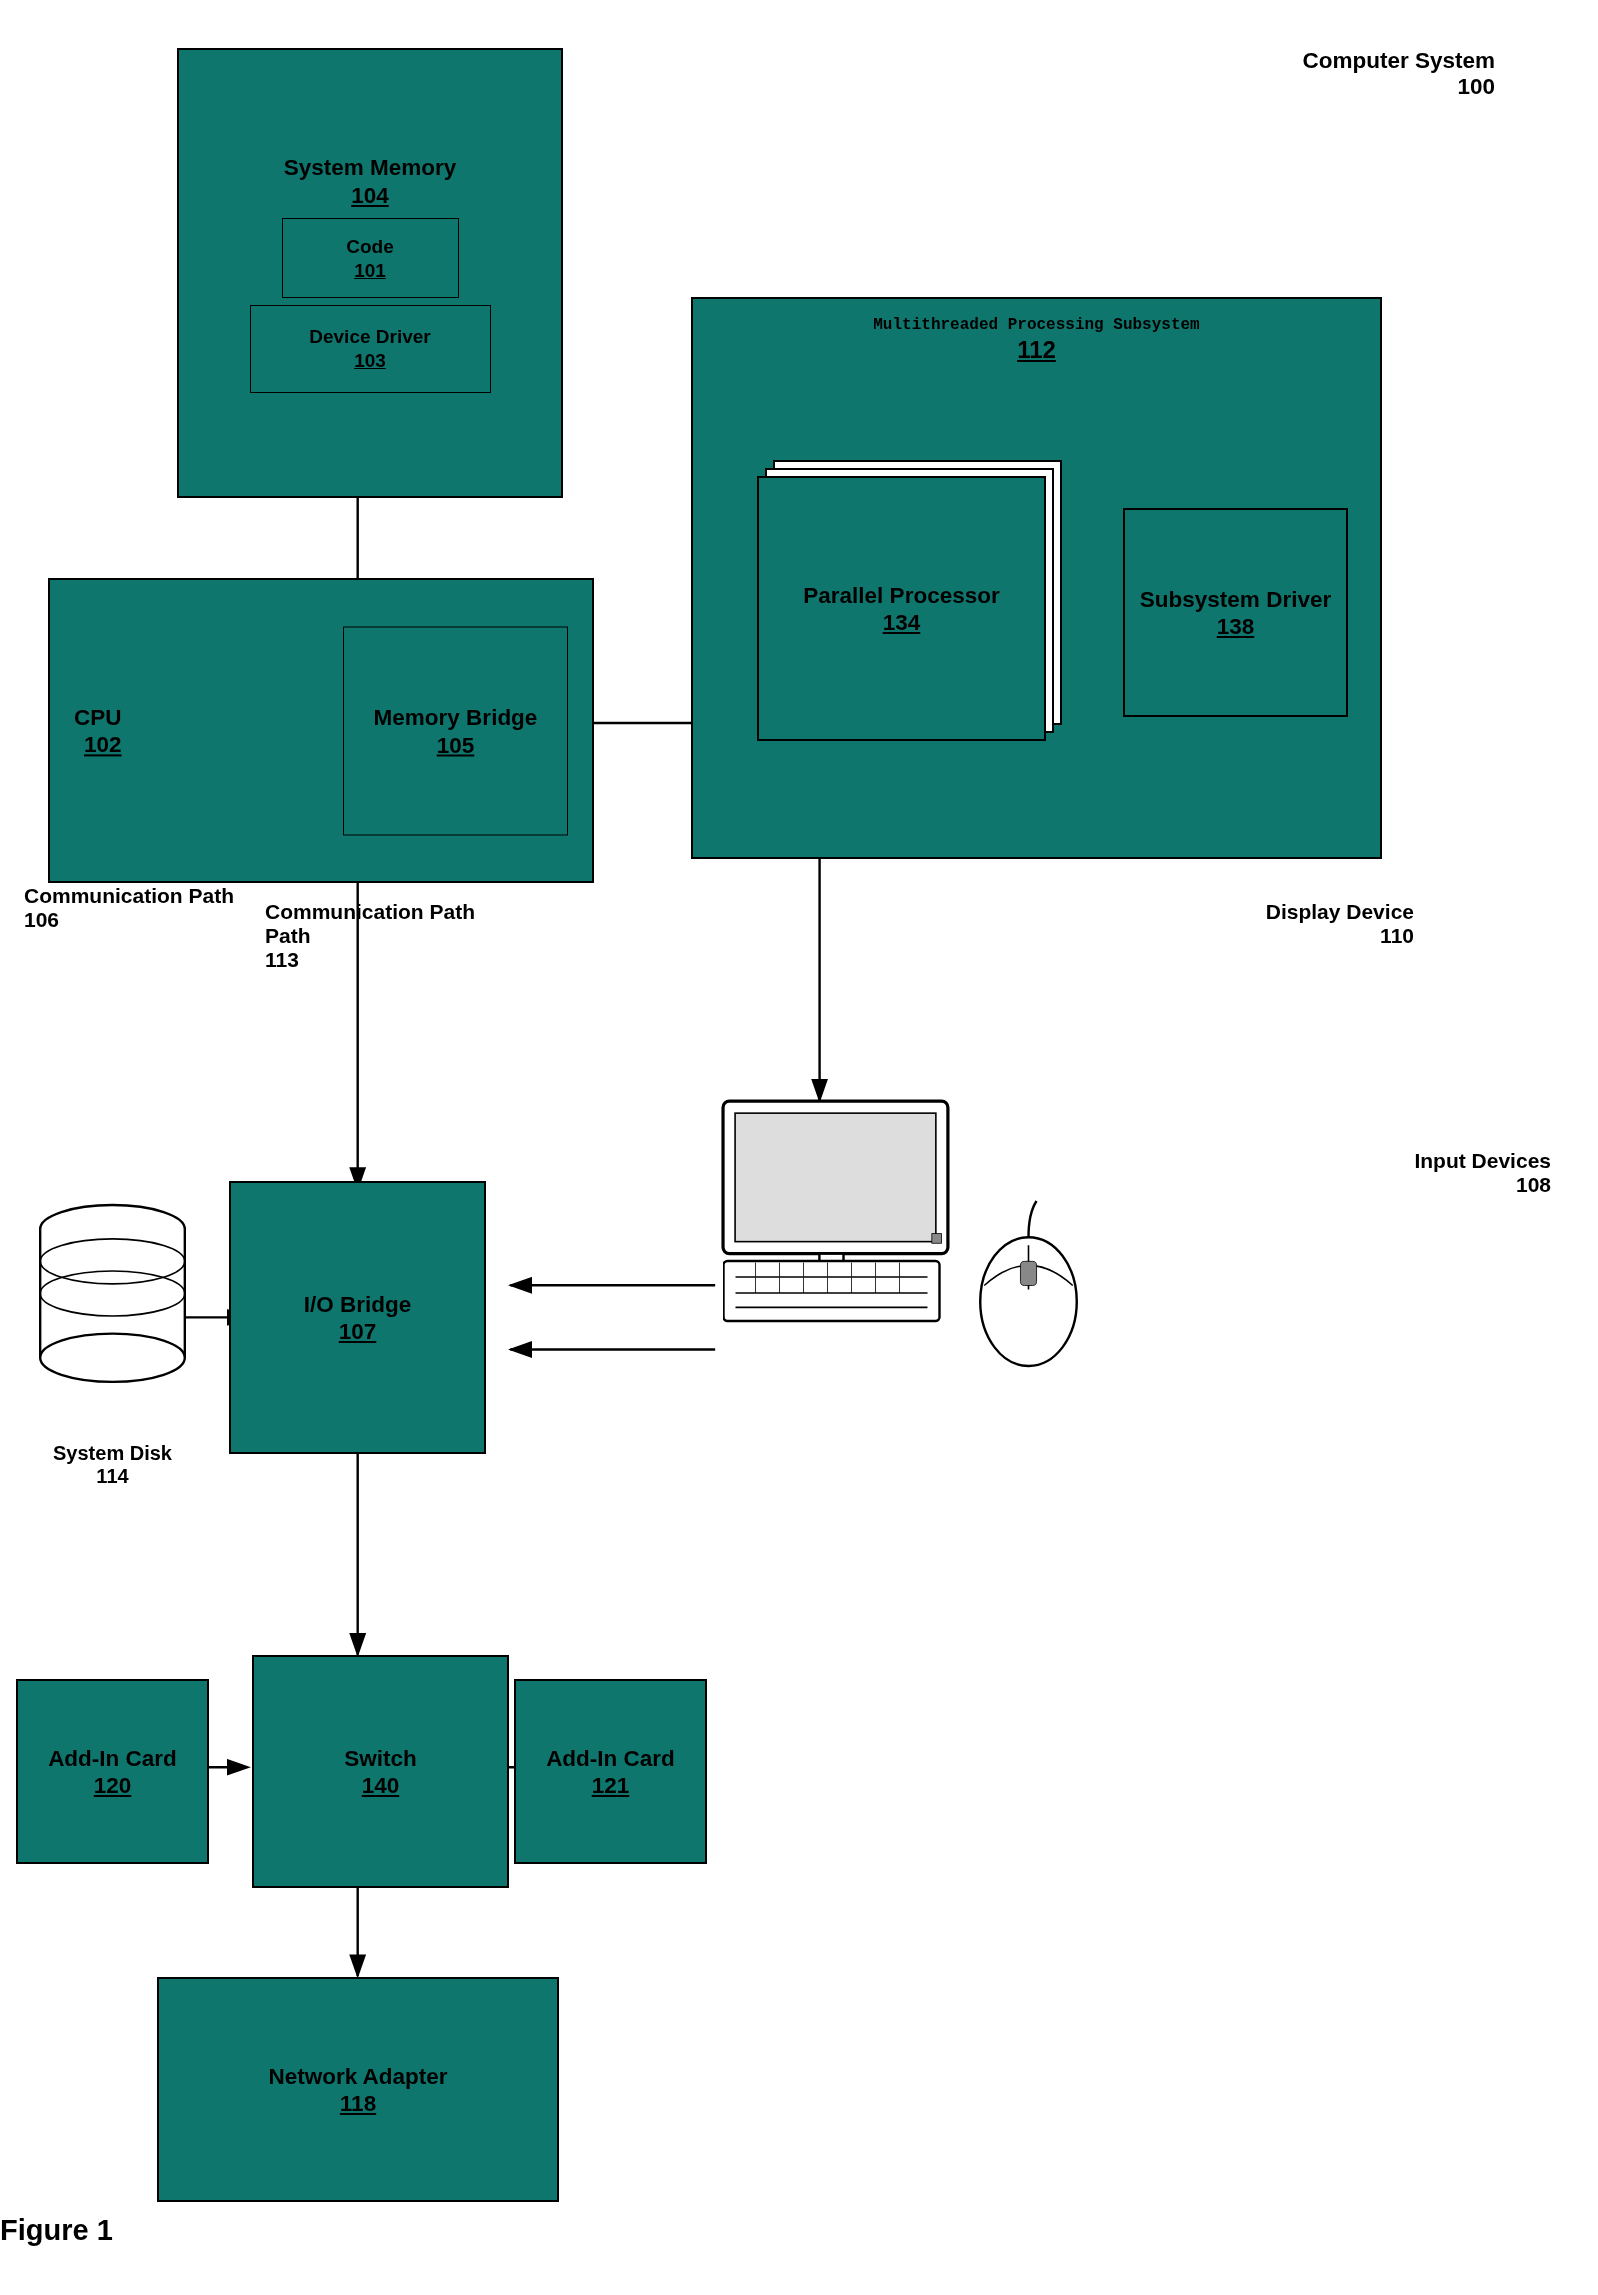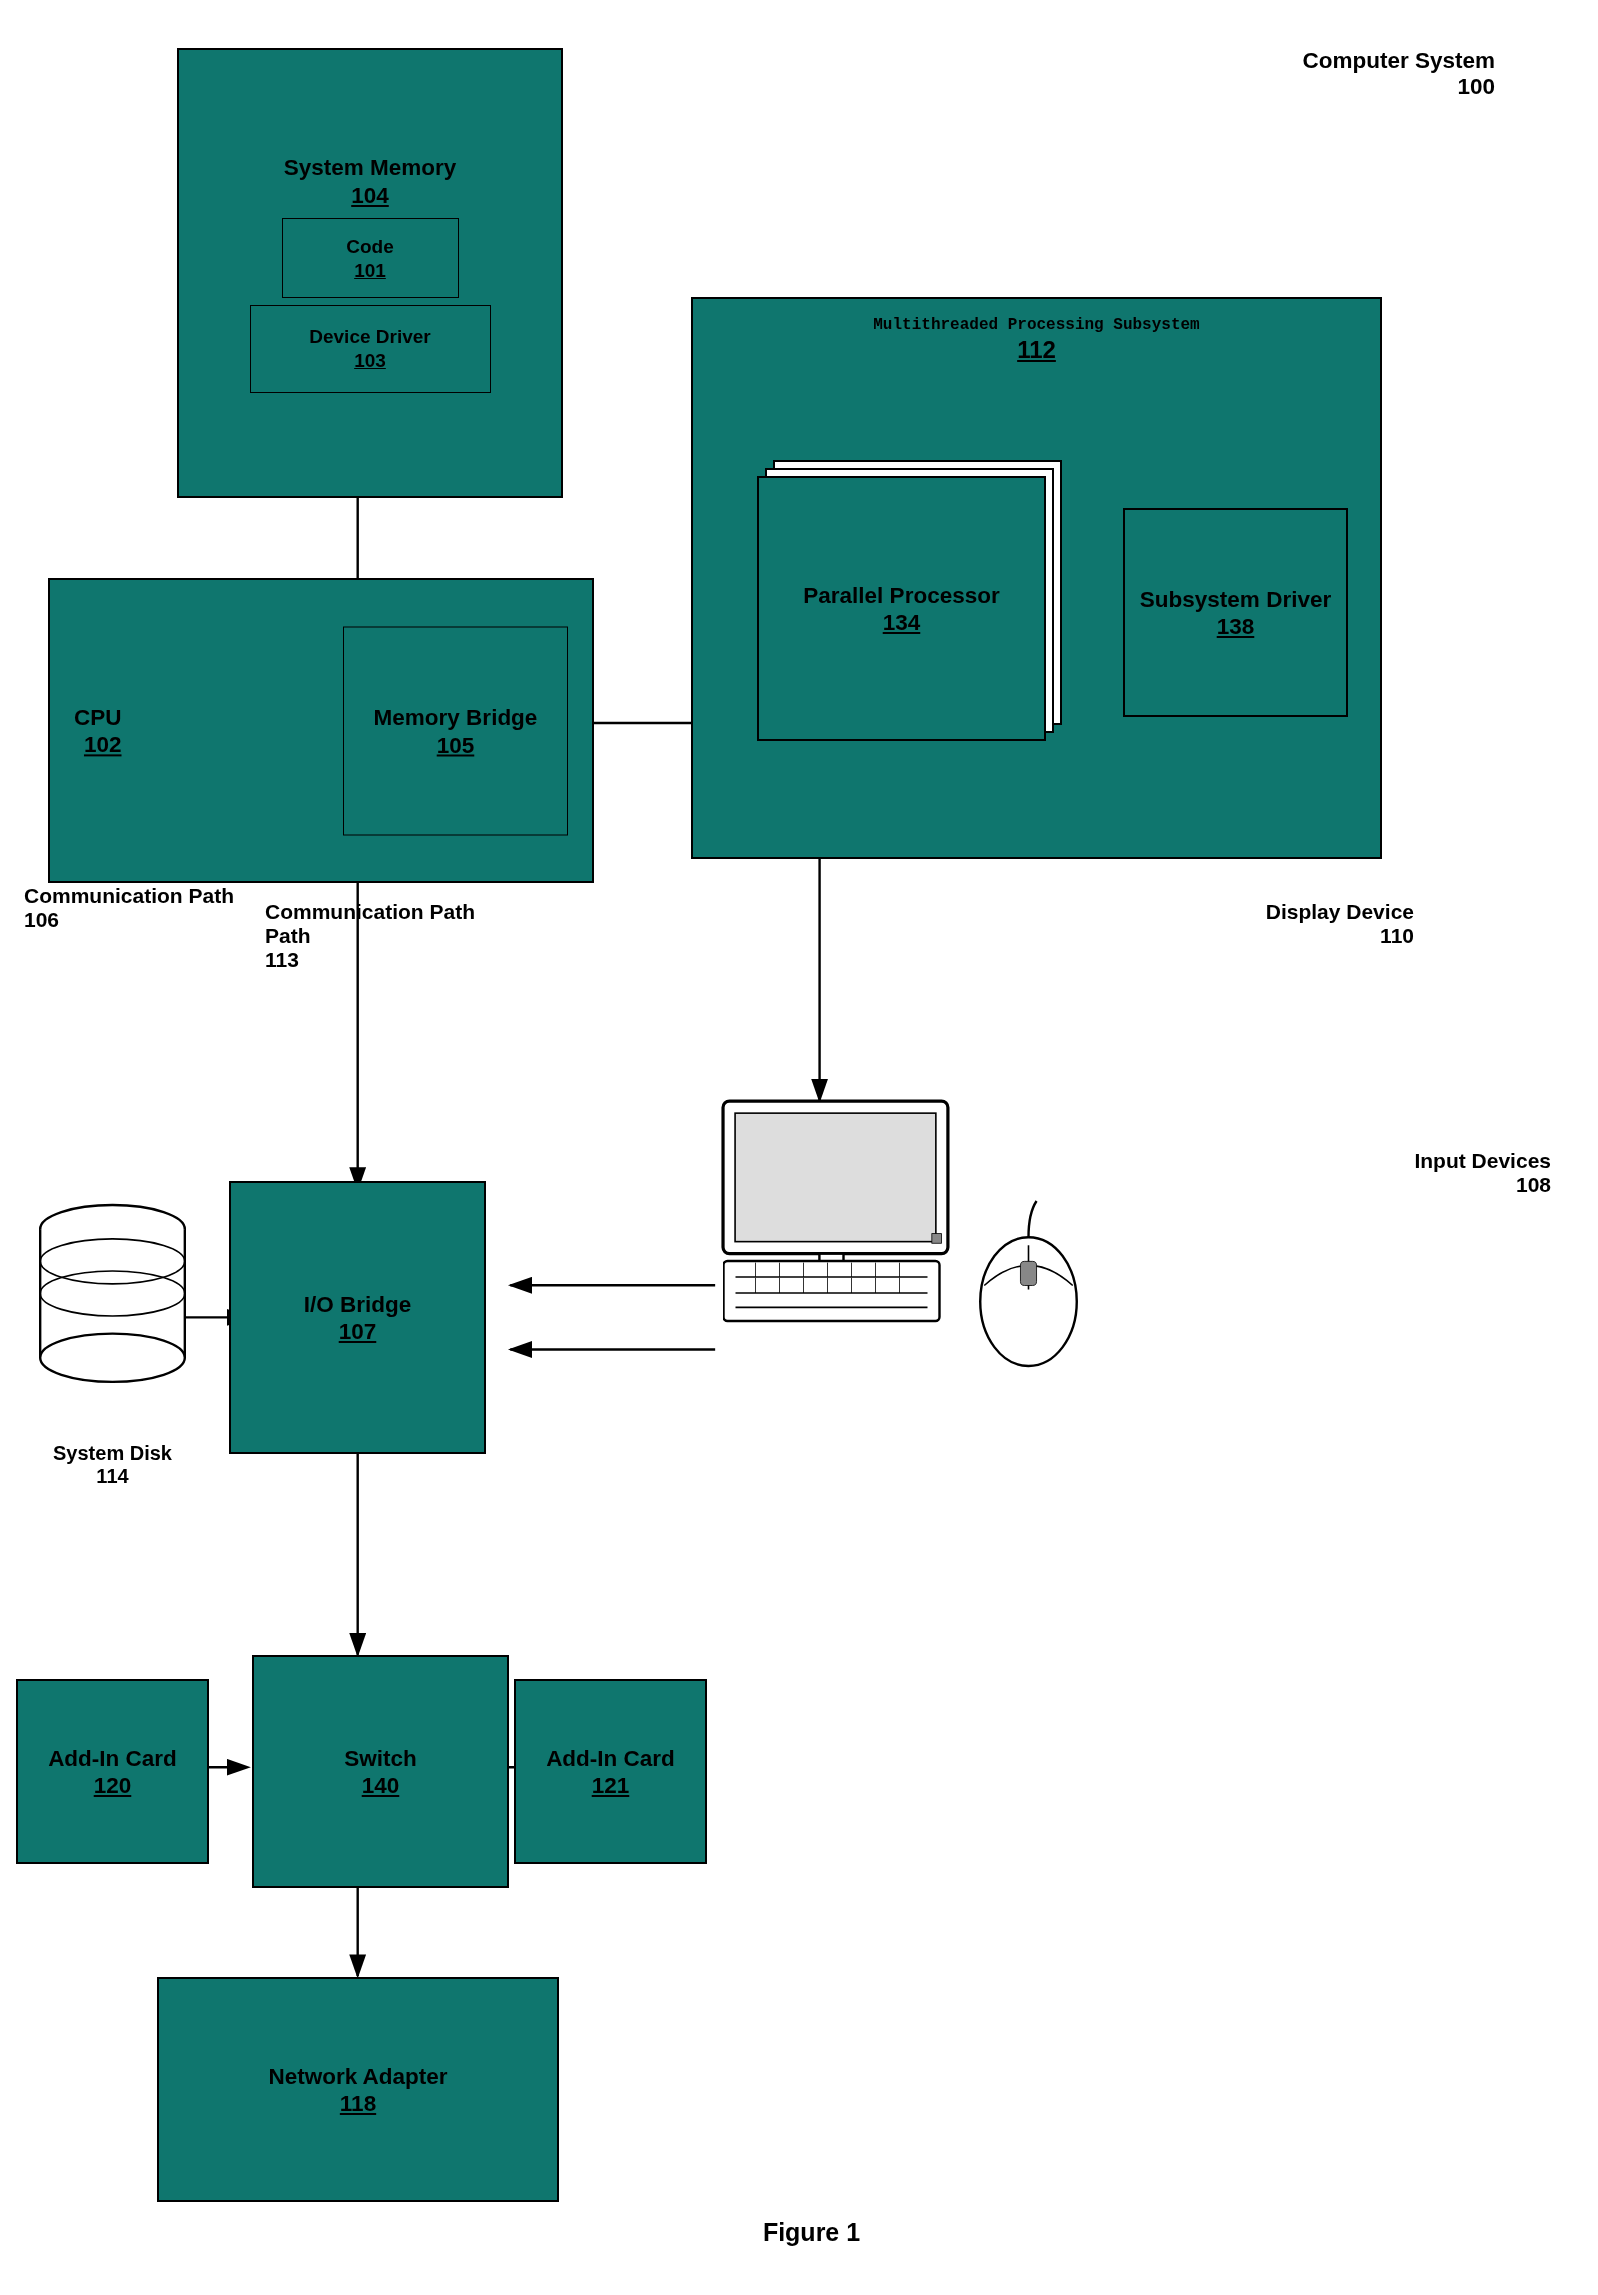--- a/index.html
+++ b/index.html
@@ -9,21 +9,20 @@
       width: 1599px;
       min-height: 2295px;
       position: relative;
       overflow: hidden;
     }
     .diagram-container {
       position: relative;
       width: 1599px;
       height: 2295px;
       background: #fff;
-      padding-left: 12px;
     }
     .box {
       position: absolute;
       border: 2.4px solid #000;
       background: #0f766e;
       display: flex;
       flex-direction: column;
       align-items: center;
       justify-content: center;
       text-align: center;
@@ -52,22 +51,22 @@
       top: 0;
       left: 0;
       width: 1599px;
       height: 2295px;
       pointer-events: none;
     }
     .figure-caption {
       position: absolute;
       bottom: 48px;
       width: 100%;
-      text-align: center;
-      font-size: 25px;
+      text-align: left;
+      font-size: 29px;
       font-weight: bold;
     }
   </style>
 </head>
 <body>
 
 <div class="diagram-container">
 
   <svg class="arrows" viewBox="0 0 1990 2857" width="1599" height="2295">
     <defs>

